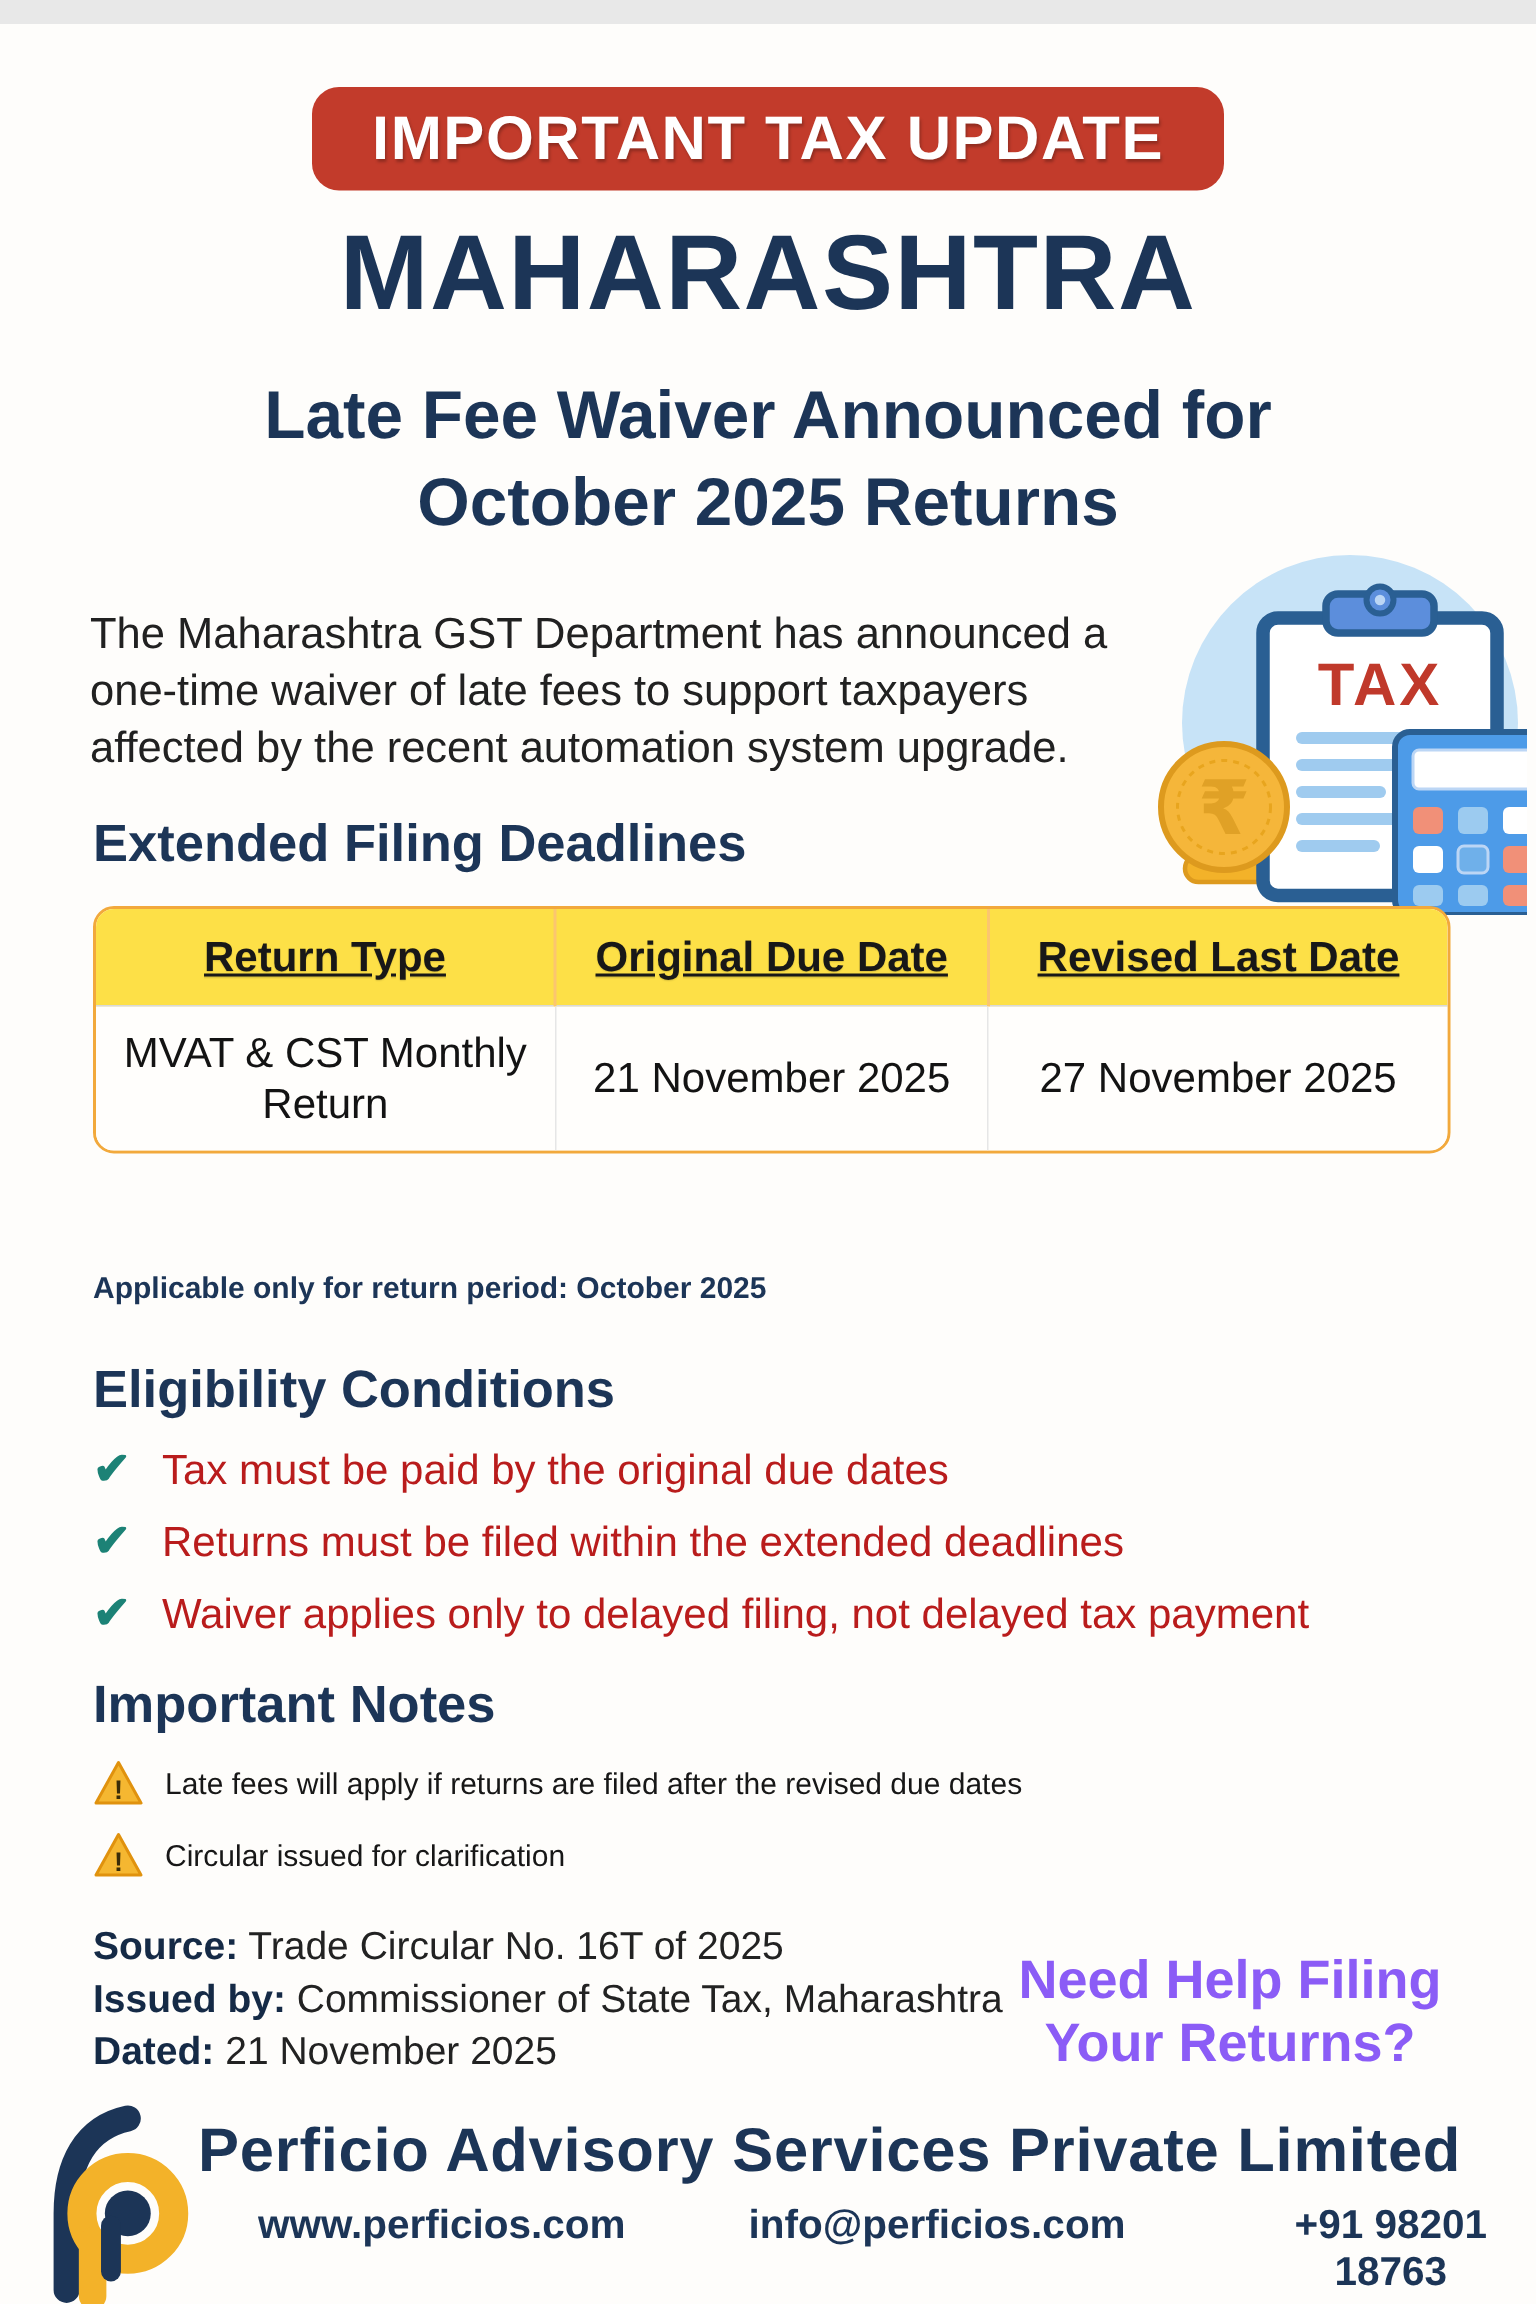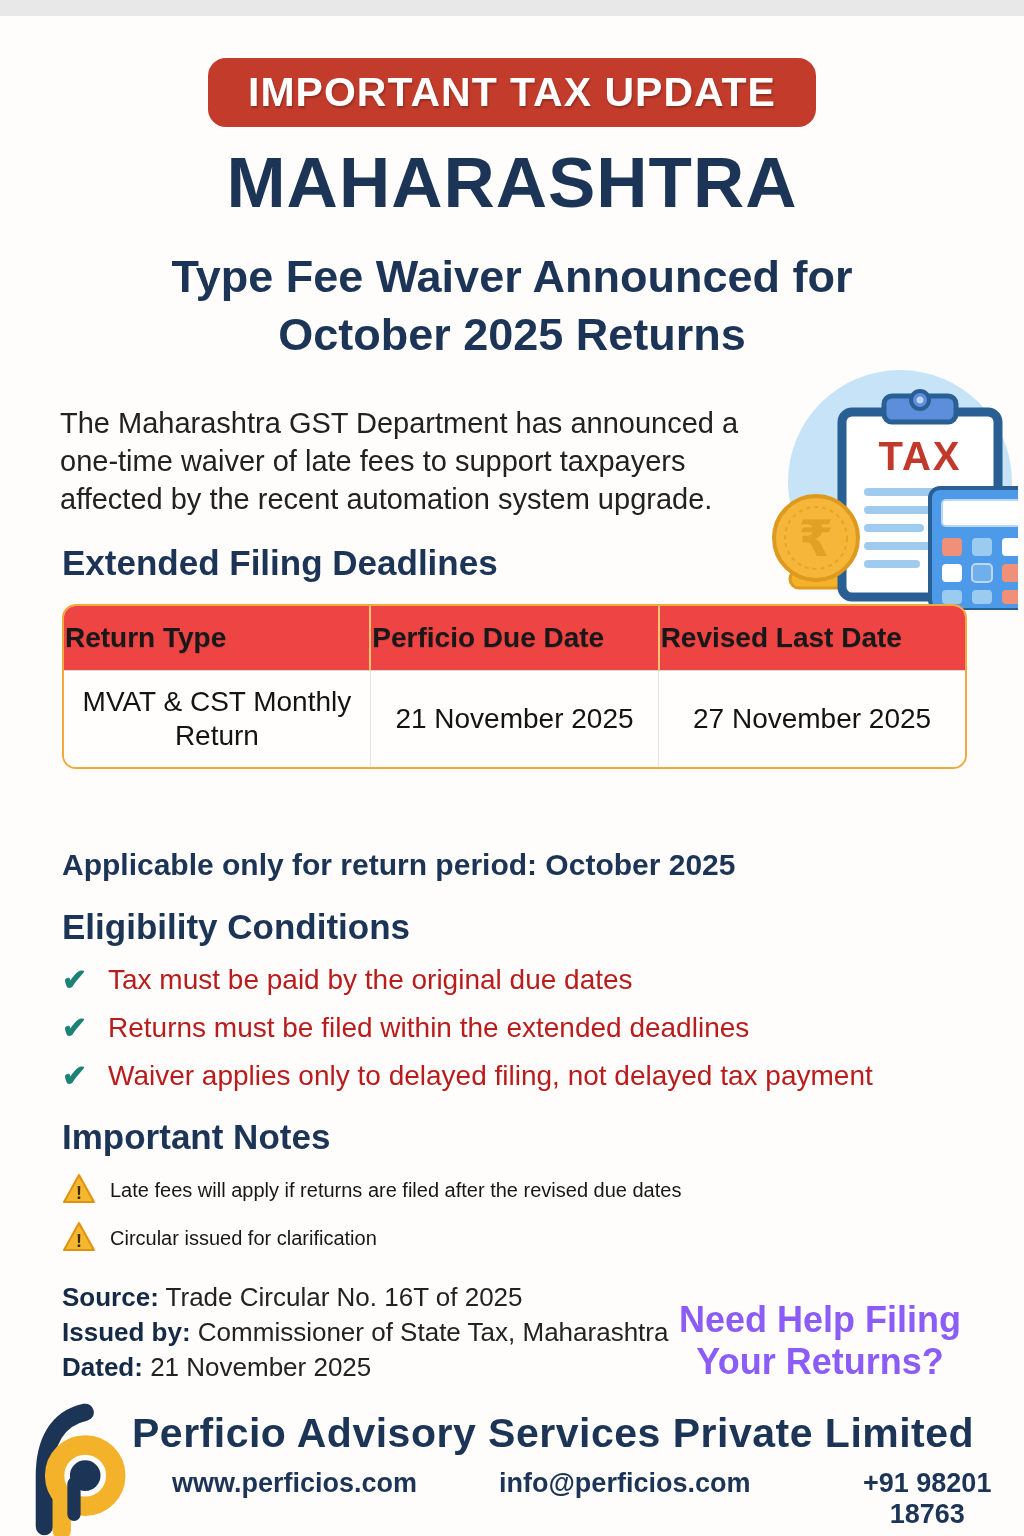--- a/index.html
+++ b/index.html
@@ -46,35 +46,36 @@
   .h-notes{left:62px;top:1101px;}
 
   
   .tbl{
     left:62px;top:588px;width:905px;
     border:2px solid #f2a93c;border-radius:14px;overflow:hidden;
     background:#ffffff;box-sizing:border-box;
   }
   .tbl table{border-collapse:collapse;width:100%;}
   .tbl th{
-    background:#ef4444;color:#181818;font-size:28px;font-weight:bold;
-    height:62px;text-align:left;border-left:2px solid #fbc66f;
+    background:#fde047;color:#181818;font-size:28px;font-weight:bold;
+    height:62px;text-align:center;border-left:2px solid #fbc66f;
     text-shadow:0 1px 1px rgba(0,0,0,.15);
+    text-decoration:underline;
   }
   .tbl th:first-child{border-left:none;}
   .tbl td{
     font-size:28px;color:#131313;text-align:center;
     border-top:1px solid #d9d9d9;border-left:1px solid #e6e6e6;
     padding:14px 10px;line-height:34px;background:#fffefc;
   }
   .tbl td:first-child{border-left:none;}
   .tbl col.c1{width:34%;} .tbl col.c2{width:32%;} .tbl col.c3{width:34%;}
 
   .applicable{
-    left:62px;top:832px;font-size:30px;font-weight:bold;color:#1c3557;
+    left:62px;top:832px;font-size:20px;font-weight:bold;color:#1c3557;
   }
 
   .check-list{left:62px;top:948px;width:920px;}
   .check-item{display:flex;align-items:flex-start;margin-bottom:16px;}
   .check-glyph{
     color:#1c8276;font-size:30px;font-weight:bold;width:46px;flex:0 0 46px;
     line-height:32px;
   }
   .check-text{font-size:28px;color:#b91c1c;line-height:32px;}
 
@@ -108,21 +109,21 @@
 <body>
 
 <div class="page">
 
   <div class="abs badge">
     <span class="badge-pill">IMPORTANT TAX UPDATE</span>
   </div>
 
   <div class="abs main-title">MAHARASHTRA</div>
   <div class="abs subtitle">
-    <div>Type Fee Waiver Announced for</div>
+    <div>Late Fee Waiver Announced for</div>
     <div>October 2025 Returns</div>
   </div>
 
   <div class="abs intro">The Maharashtra GST Department has announced a one-time waiver of late fees to support taxpayers affected by the recent automation system upgrade.</div>
 
   <div class="abs illo">
     <svg width="246" height="250" viewBox="0 0 246 250">
       <circle cx="128" cy="122" r="112" fill="#c7e3f7"></circle>
 
       <rect x="18" y="210" width="96" height="18" rx="9" fill="#f3b229" stroke="#dd9a1e" stroke-width="3"></rect>
@@ -169,21 +170,21 @@
   <div class="abs tbl">
     <table>
       <colgroup>
           <col class="c1">
           <col class="c2">
           <col class="c3">
         </colgroup>
       <thead>
         <tr>
           <th>Return Type</th>
-          <th>Perficio Due Date</th>
+          <th>Original Due Date</th>
           <th>Revised Last Date</th>
         </tr>
       </thead>
       <tbody>
         <tr>
           <td>MVAT &amp; CST Monthly Return</td>
           <td>21 November 2025</td>
           <td>27 November 2025</td>
         </tr>
       </tbody>

